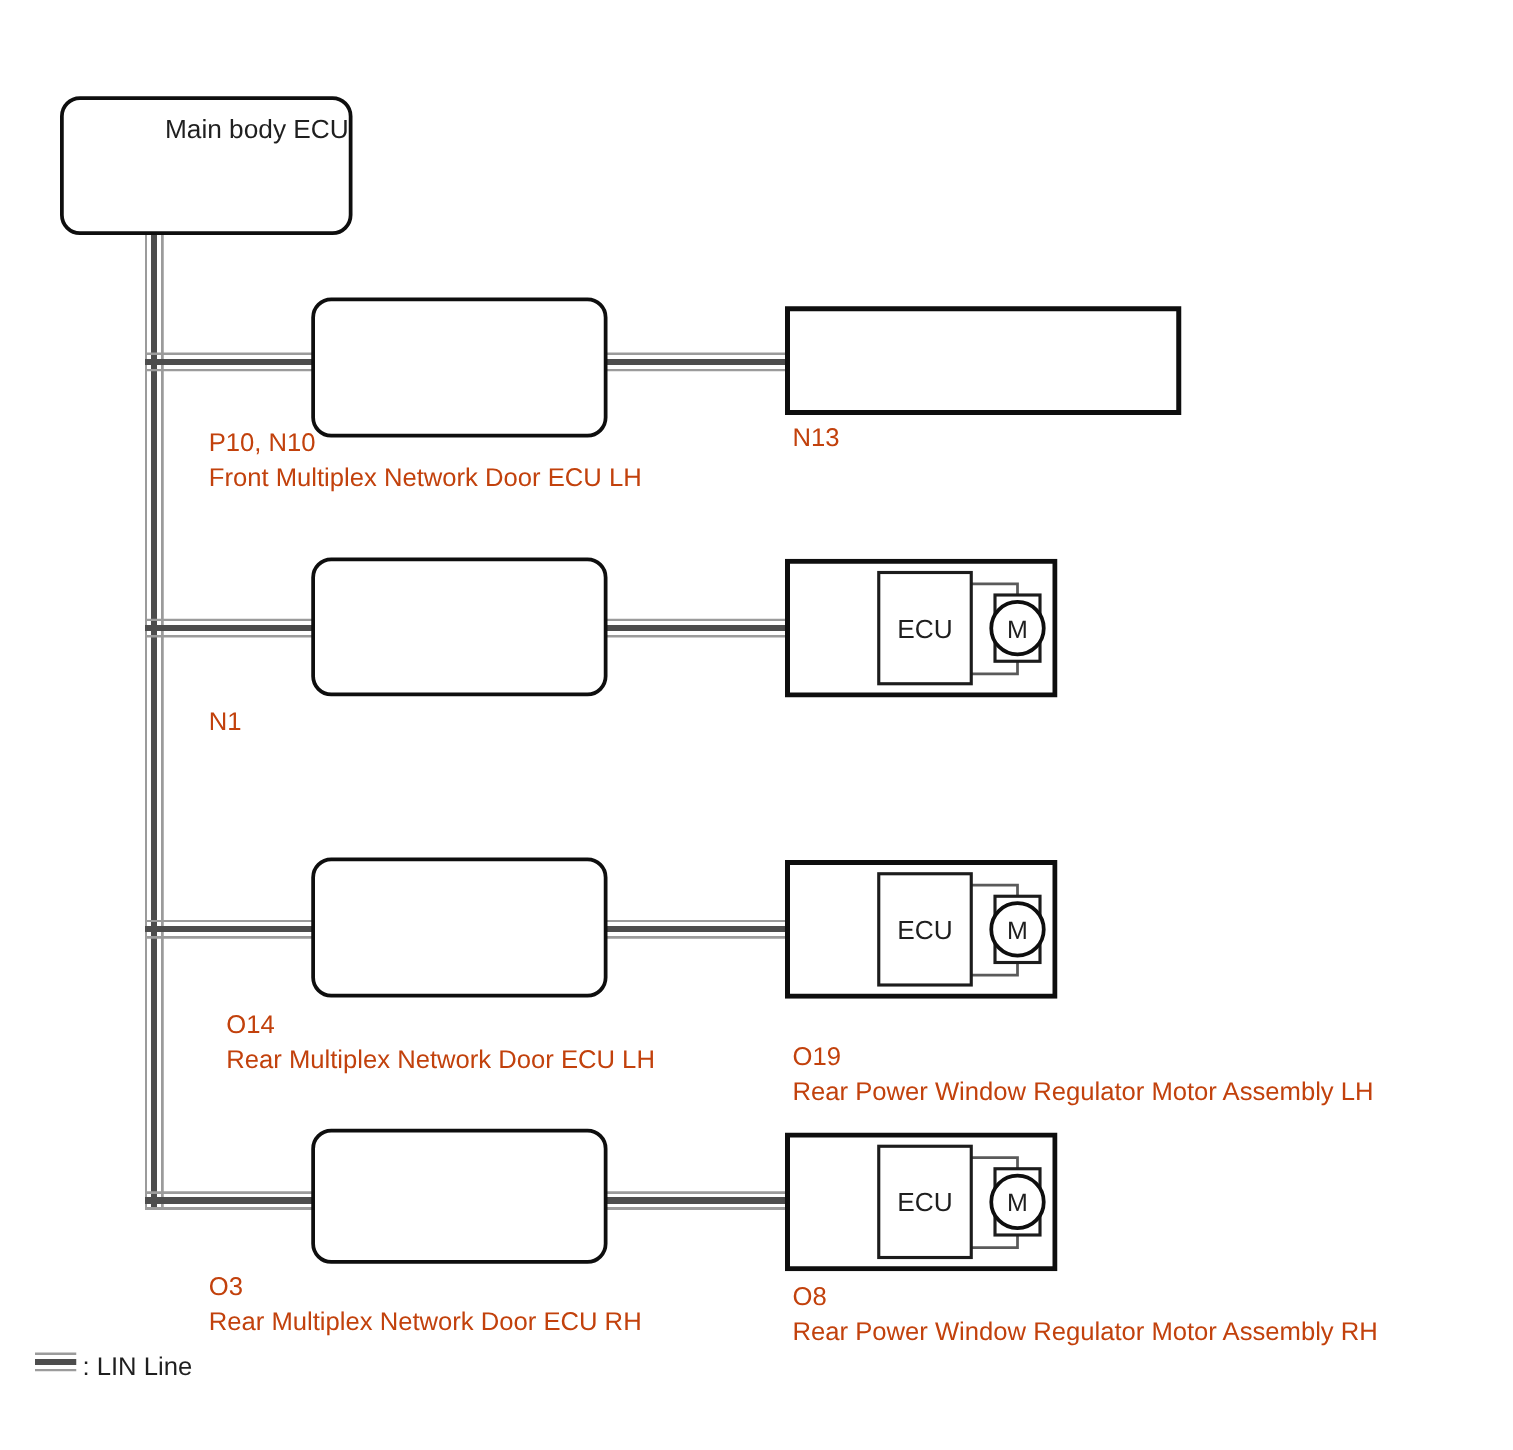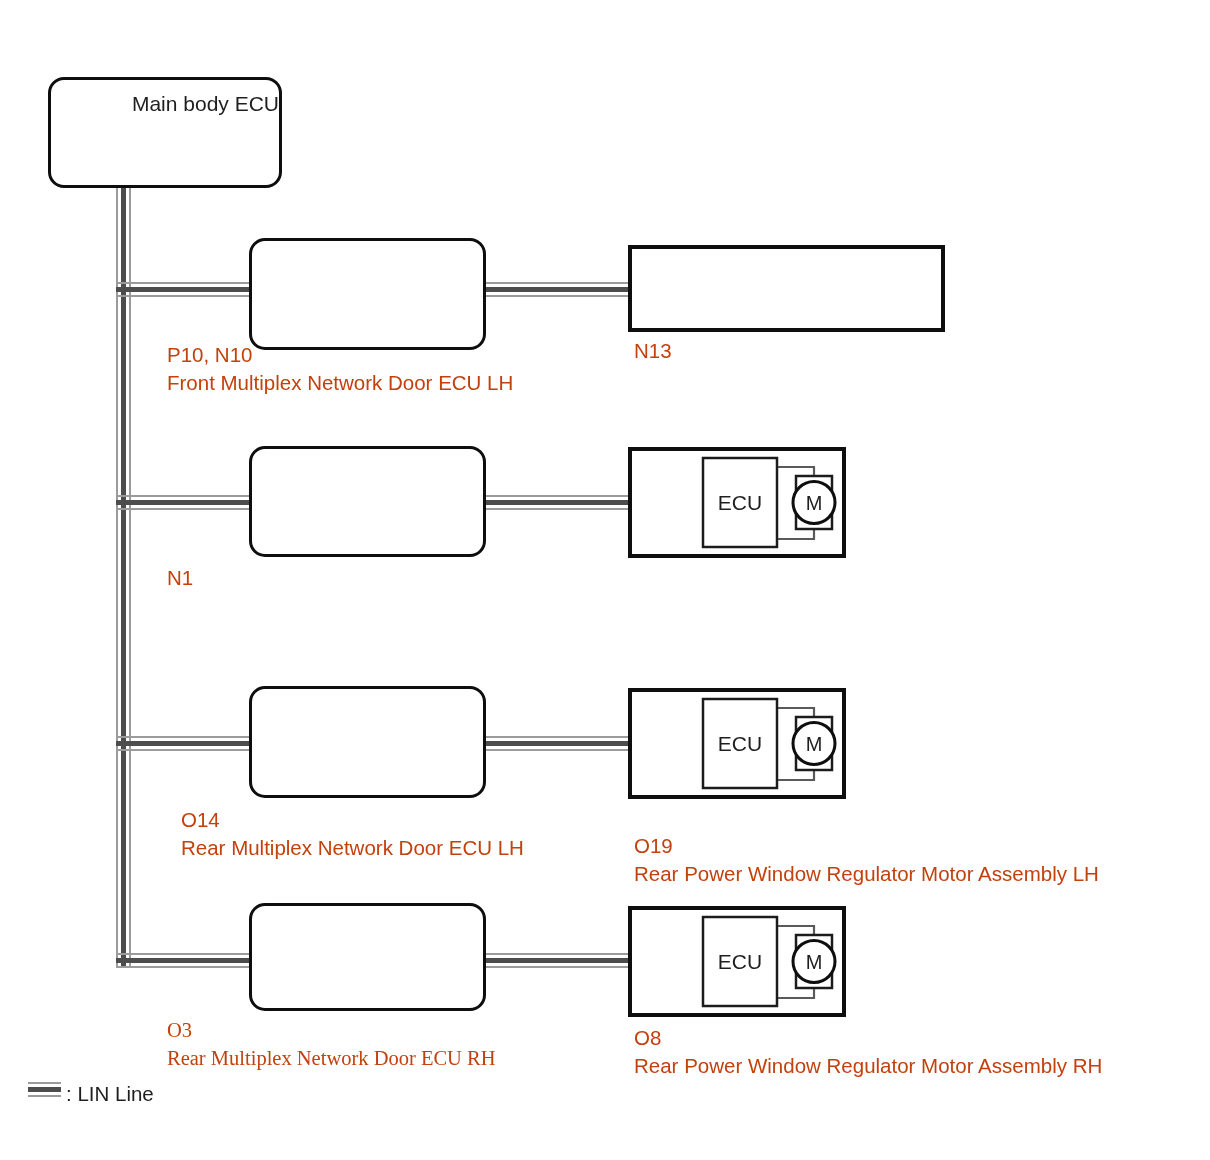--- a/index.html
+++ b/index.html
@@ -151,21 +151,21 @@
       <polyline points="149,20 186,20 186,30" fill="none" stroke="#5a5a5a" stroke-width="2.2"></polyline>
       <polyline points="149,92 186,92 186,82" fill="none" stroke="#5a5a5a" stroke-width="2.2"></polyline>
       <rect x="168" y="29" width="36" height="53" fill="#ffffff" stroke="#1c1c1c" stroke-width="2.5"></rect>
       <rect x="75" y="11" width="74" height="89" fill="#ffffff" stroke="#1c1c1c" stroke-width="2.5"></rect>
       <circle cx="186" cy="55.5" r="21" fill="#ffffff" stroke="#0e0e0e" stroke-width="3"></circle>
       <text x="112" y="63" font-size="21" text-anchor="middle">ECU</text>
       <text x="186" y="63" font-size="20" text-anchor="middle">M</text>
     </svg>
   </div>
 
-  <div class="lbl" style="left:167px; top:1016px;font-family:Liberation Serif, serif;">
+  <div class="lbl" style="left:167px; top:1016px;">
     <div>O3</div>
     <div>Rear Multiplex Network Door ECU RH</div>
   </div>
   <div class="lbl" style="left:634px; top:1024px;">
     <div>O8</div>
     <div>Rear Power Window Regulator Motor Assembly RH</div>
   </div>
 
   <div class="legend" style="left:28px; top:1082px;">
     <span class="sym lin-h" style="position:static; display:inline-block;"></span>

